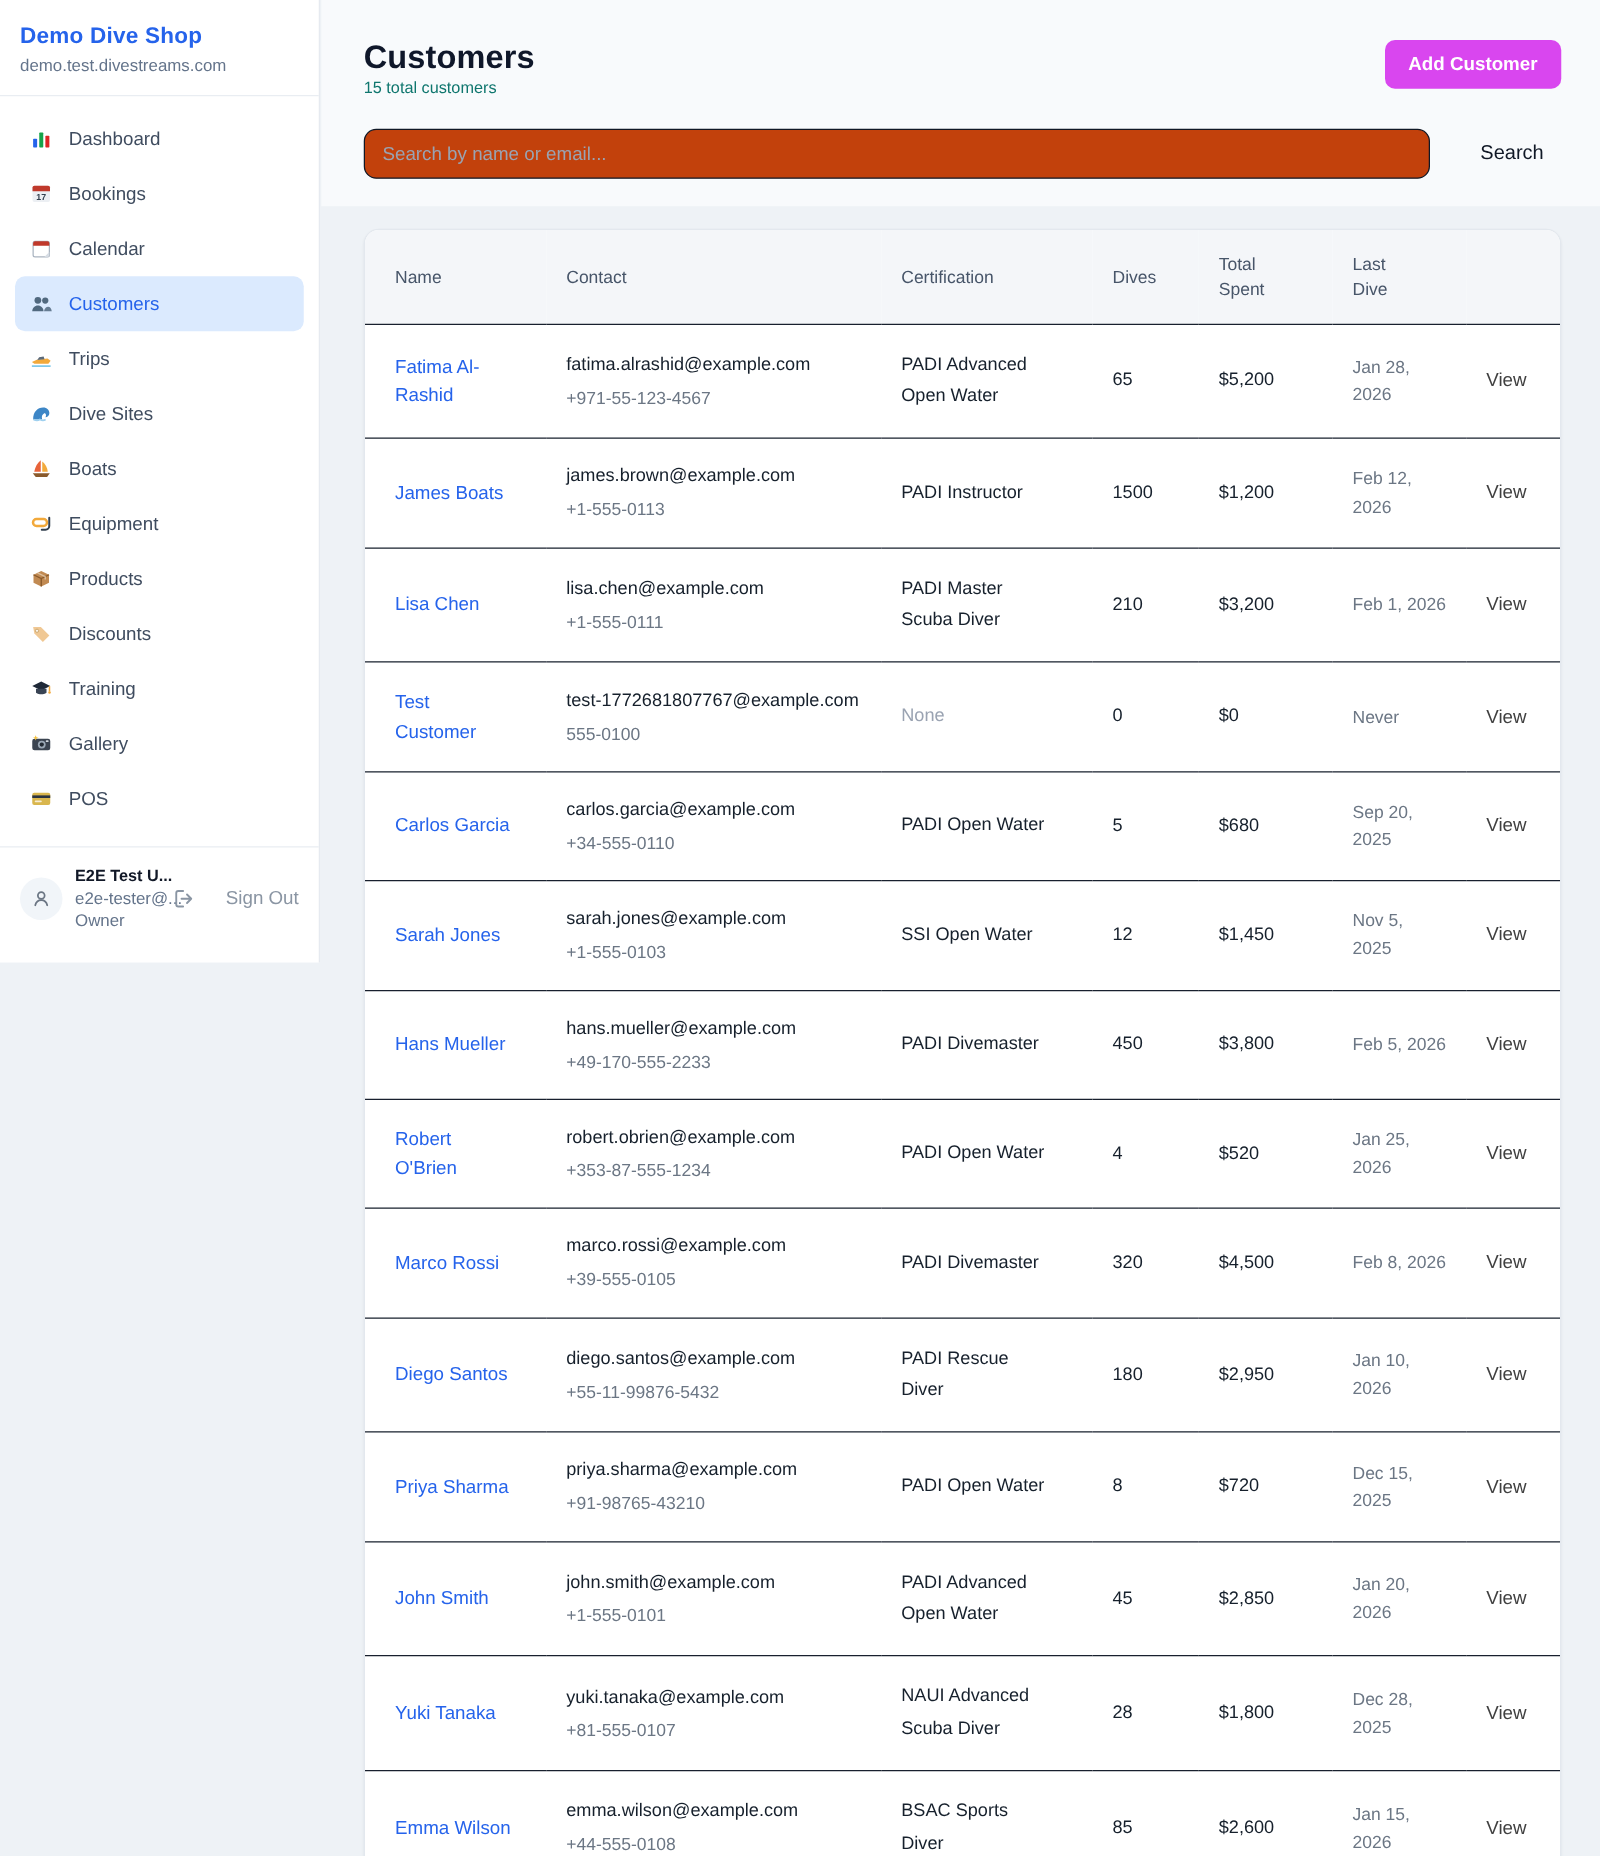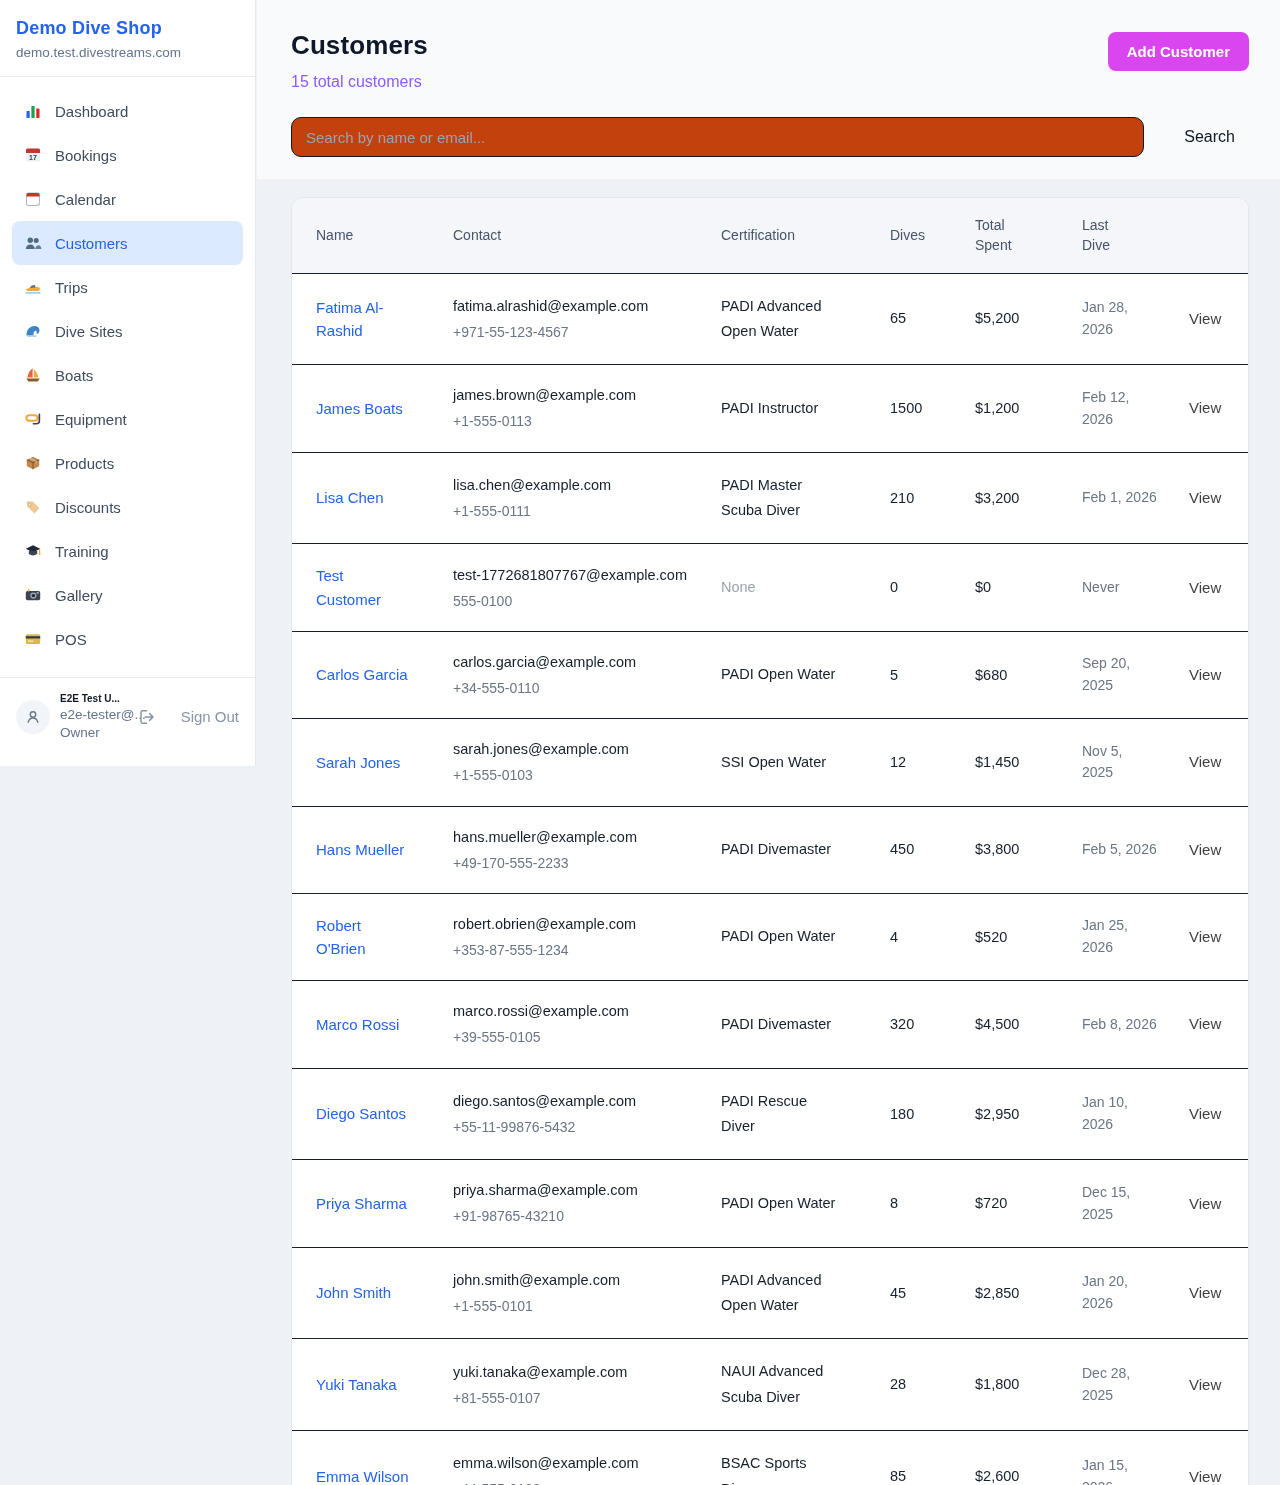--- a/index.html
+++ b/index.html
@@ -32,33 +32,33 @@
   .user-section {
     border-top:1px solid #e9edf2; margin-top:2px;
     padding:14px 14px 14px 16px;
     display:flex; align-items:center; gap:10px;
   }
   .avatar {
     width:34px; height:34px; border-radius:50%;
     background:#f1f5f9; display:flex; align-items:center; justify-content:center; flex:0 0 34px;
   }
   .user-meta { flex:1; min-width:0; line-height:1.35; }
-  .user-name { font-size:10px; font-weight:bold; color:#111827; white-space:nowrap; }
+  .user-name { font-size:13px; font-weight:bold; color:#111827; white-space:nowrap; }
   .user-email, .user-role { font-size:13.5px; color:#64748b; white-space:nowrap; }
   .signout-btn {
     display:flex; align-items:center; gap:25px;
     background:none; border:none; font-family:inherit;
     font-size:15px; color:#8a95a3; cursor:pointer; padding:0 2px; white-space:nowrap;
   }
   
   .main { margin-left:257px; min-height:1485px; background:#eef2f6; }
   .main-header { background:#f8fafc; padding:30px 31px 22px 34px; }
   .header-row { display:flex; align-items:flex-start; justify-content:space-between; }
   .page-title { font-size:26px; font-weight:800; color:#0f172a; letter-spacing:.1px; }
-  .page-subtitle { font-size:16px; color:#8b5cf6; margin-top:12px; }
+  .page-subtitle { font-size:13px; color:#0f766e; margin-top:1px; }
   .add-btn {
     background:#d946ef; color:#ffffff; border:none; border-radius:8px;
     font-family:inherit; font-size:15px; font-weight:600;
     padding:11px 19px; cursor:pointer; margin-top:2px;
   }
   .search-row { display:flex; align-items:center; margin-top:26px; }
   .search-input {
     flex:1; height:40px; border:1.5px solid #101826; border-radius:10px;
     background:#c2410c; font-family:inherit; font-size:15px; color:#0f172a;
     padding:0 14px; outline:none;

